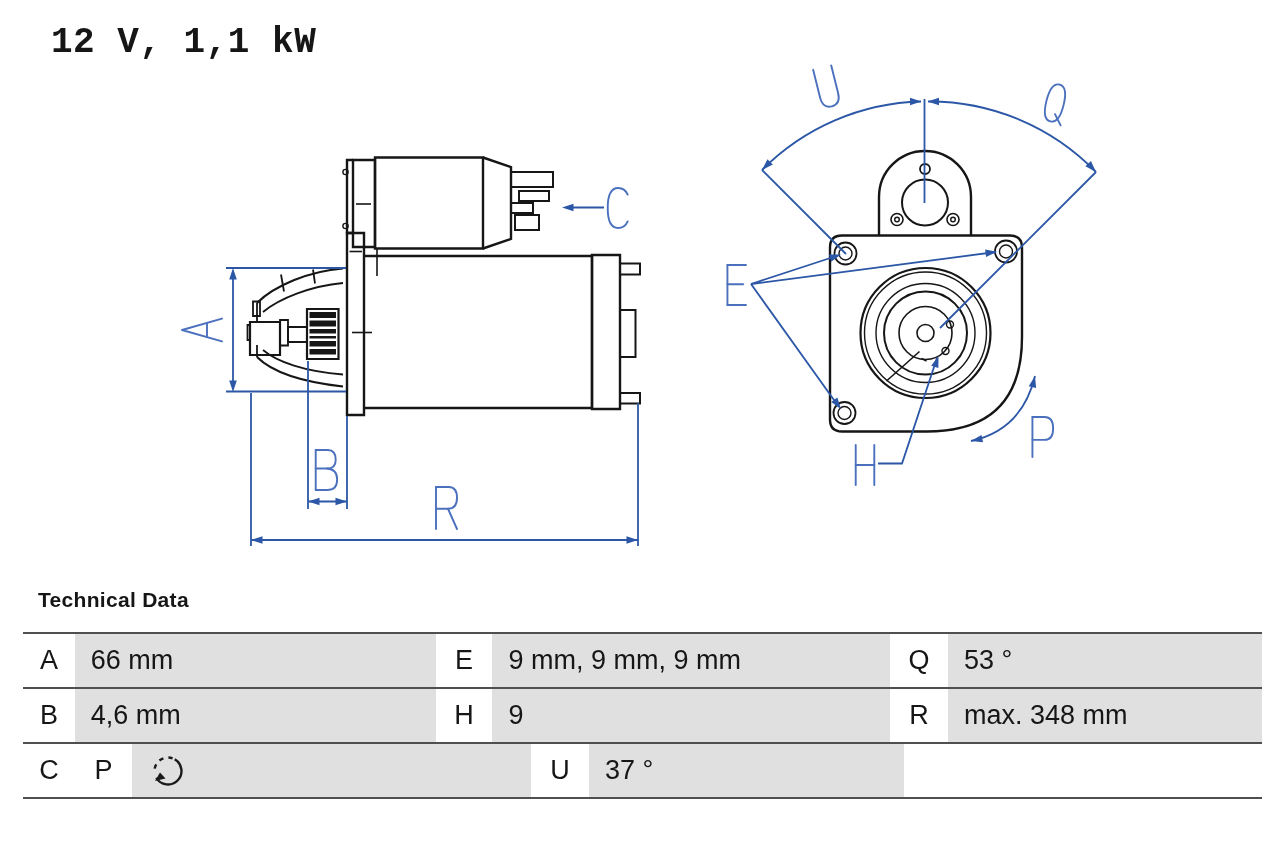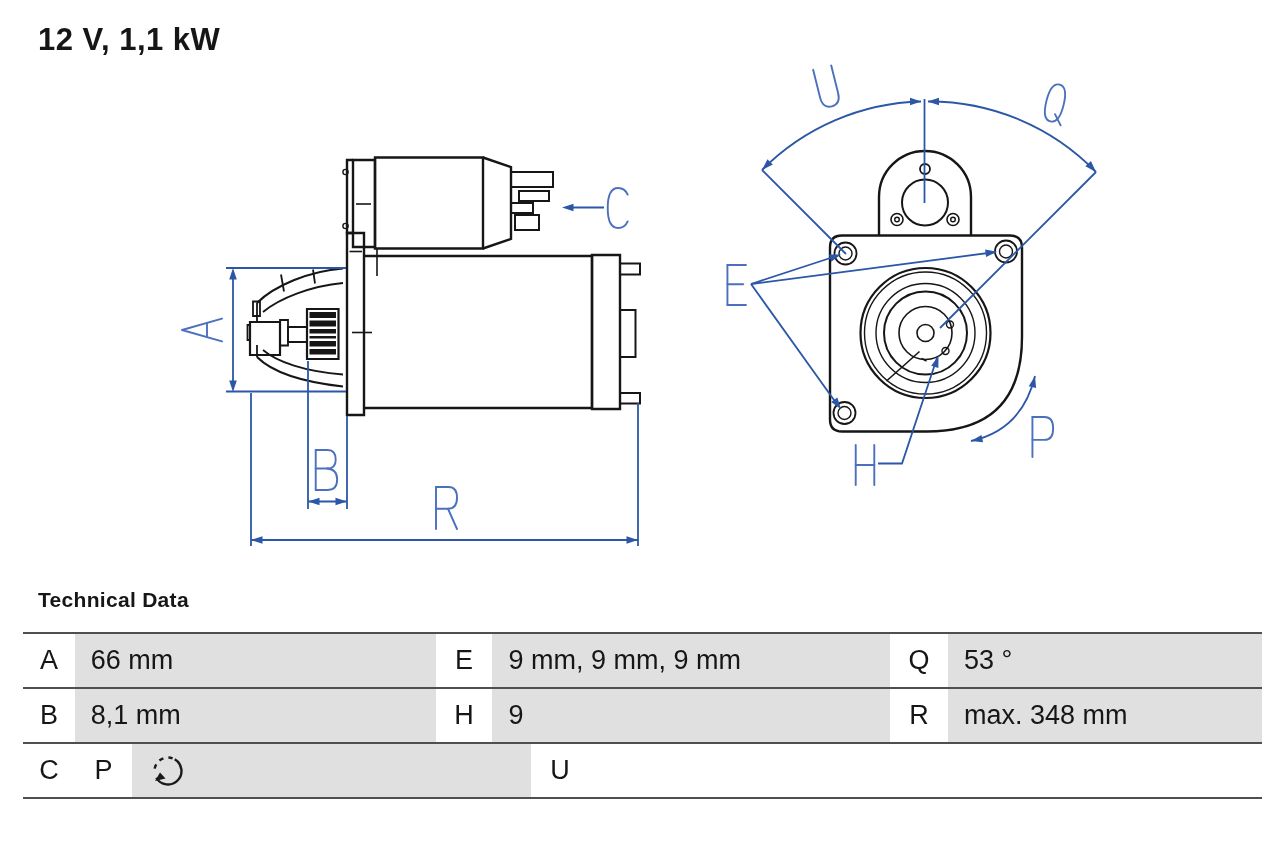--- a/index.html
+++ b/index.html
@@ -1,22 +1,22 @@
 <!DOCTYPE html>
 <html style="--bg: #ffffff; --ink: #161616; --blue: #2b57a6; --letter-blue: #4b70bd; --cell-gray: #e0e0e0; --rule: #4f4f4f;"><head>
 <meta charset="utf-8">
 <style>
   html,body{margin:0;padding:0;background:#fff;}
   .canvas{
     position:relative;width:1280px;height:853px;background:var(--bg,#fff);
     font-family:"Liberation Sans",sans-serif;overflow:hidden;
   }
   .page-title{
-    position:absolute;left:38px;top:22px;font-size:31px;font-weight:bold;
-    color:var(--ink,#161616);letter-spacing:0.5px;
+    position:absolute;left:51px;top:22px;font-size:36px;font-weight:bold;
+    color:var(--ink,#161616);letter-spacing:0.5px;font-family:Liberation Mono, monospace;
   }
   .section-heading{
     position:absolute;left:38px;top:588px;font-size:21px;font-weight:bold;
     color:var(--ink,#161616);letter-spacing:0.3px;
   }
   svg.drawing{position:absolute;left:0;top:0;}
   .ink{stroke:var(--ink,#161616);fill:none;}
   .ink-fill{fill:var(--ink,#161616);stroke:none;}
   .blu{stroke:var(--blue,#2b57a6);fill:none;}
   .blu-fill{fill:var(--blue,#2b57a6);stroke:none;}
@@ -217,32 +217,33 @@
     <div class="trow">
       <div class="cell key w0">A</div>
       <div class="cell val w1">66 mm</div>
       <div class="cell key w2">E</div>
       <div class="cell val w3">9 mm, 9 mm, 9 mm</div>
       <div class="cell key w4">Q</div>
       <div class="cell val w5">53 °</div>
     </div>
     <div class="trow">
       <div class="cell key w0">B</div>
-      <div class="cell val w1">8,1 mm</div>
+      <div class="cell val w1">4,6 mm</div>
       <div class="cell key w2">H</div>
       <div class="cell val w3">9</div>
       <div class="cell key w4">R</div>
       <div class="cell val w5">max. 348 mm</div>
     </div>
     <div class="trow">
       <div class="cell key w0">C</div>
       <div class="cell key w2">P</div>
       <div class="cell val w3">
         <svg class="rot-icon" width="40" height="40" viewBox="0 0 40 40">
           <path d="M6.7,17.6 A13.5,13.5 0 0 1 24.6,7.3" fill="none" stroke="#1a1a1a" stroke-width="2.4" stroke-dasharray="4.5,5"></path>
           <path d="M26.75,8.3 A13.5,13.5 0 1 1 8.3,26.75" fill="none" stroke="#1a1a1a" stroke-width="2.4"></path>
           <path d="M7,30 L17.5,27.5 L12,21.5 Z" fill="#1a1a1a"></path>
         </svg>
       </div>
       <div class="cell key w4">U</div>
+      <div class="cell val w5">37 °</div>
     </div>
   </div>
 </div>
 
 </body></html>

